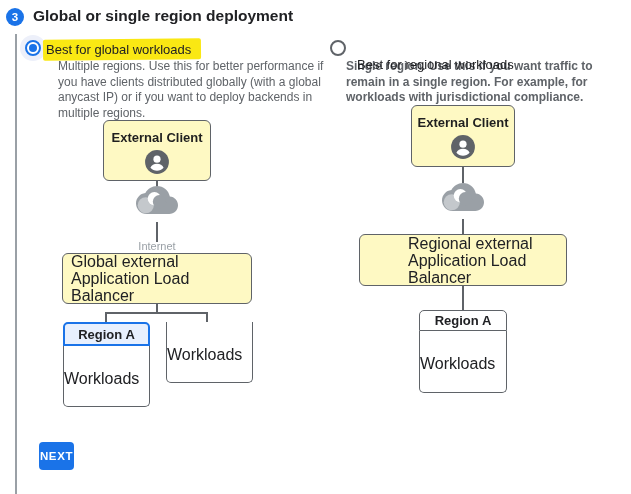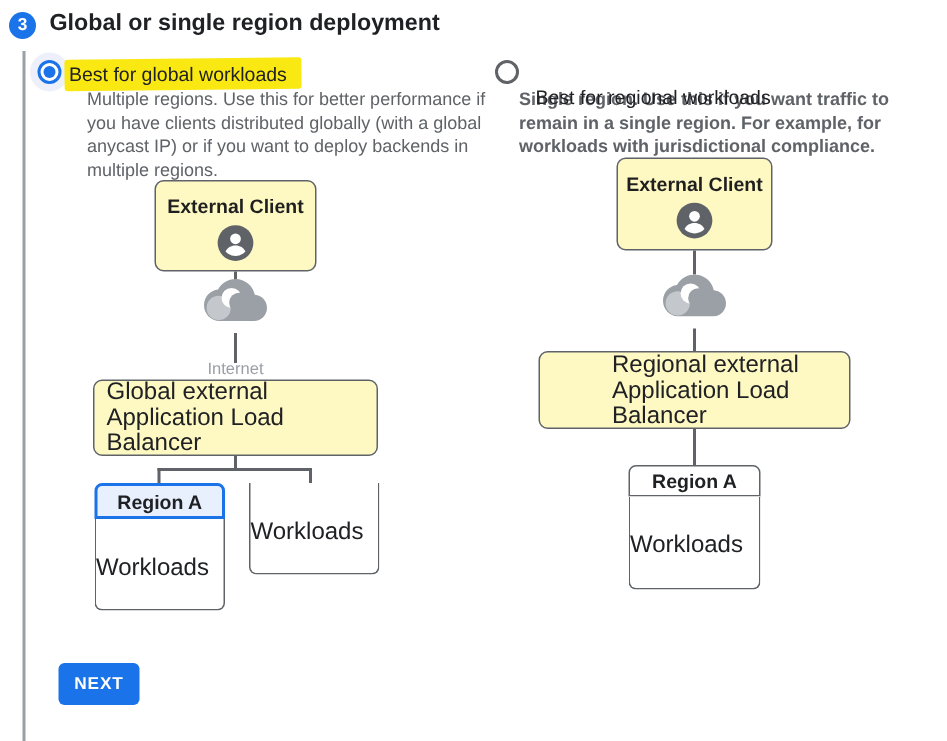--- a/index.html
+++ b/index.html
@@ -34,21 +34,21 @@
   .region{z-index:1;}
   .region .head{height:24px;box-sizing:border-box;display:flex;align-items:center;justify-content:center;
     font-size:13px;font-weight:bold;border-radius:5px 5px 0 0;}
   .region .head.blue{border:2px solid var(--accent,#1a73e8);background:var(--region-fill,#e8f0fe);}
   .region .head.gray{border:1.5px solid #5f6368;background:#fff;height:21px;}
   .region .body{border:1.5px solid #5f6368;border-top:none;border-radius:0 0 5px 5px;background:#fff;
     display:flex;flex-direction:row;align-items:center;padding-top:5px;gap:18px;box-sizing:border-box;}
   .internet-label{font-size:11px;color:#9aa0a6;text-align:center;width:60px;z-index:1;margin-top:32px;}
   
   .next-btn{
-    left:39px;top:442px;width:54px;height:28px;background:var(--accent,#1a73e8);color:#fff;
+    left:39px;top:442px;width:35px;height:28px;background:var(--accent,#1a73e8);color:#fff;
     border:none;border-radius:4px;font-family:"Liberation Sans",sans-serif;
     font-size:11.5px;font-weight:bold;letter-spacing:0.6px;display:flex;align-items:center;justify-content:center;cursor:pointer;
   }
 </style>
 </head>
 <body>
 
 <div class="abs step-badge">3</div>
 <h2 class="abs section-title">Global or single region deployment</h2>
 <div class="abs step-line"></div>

